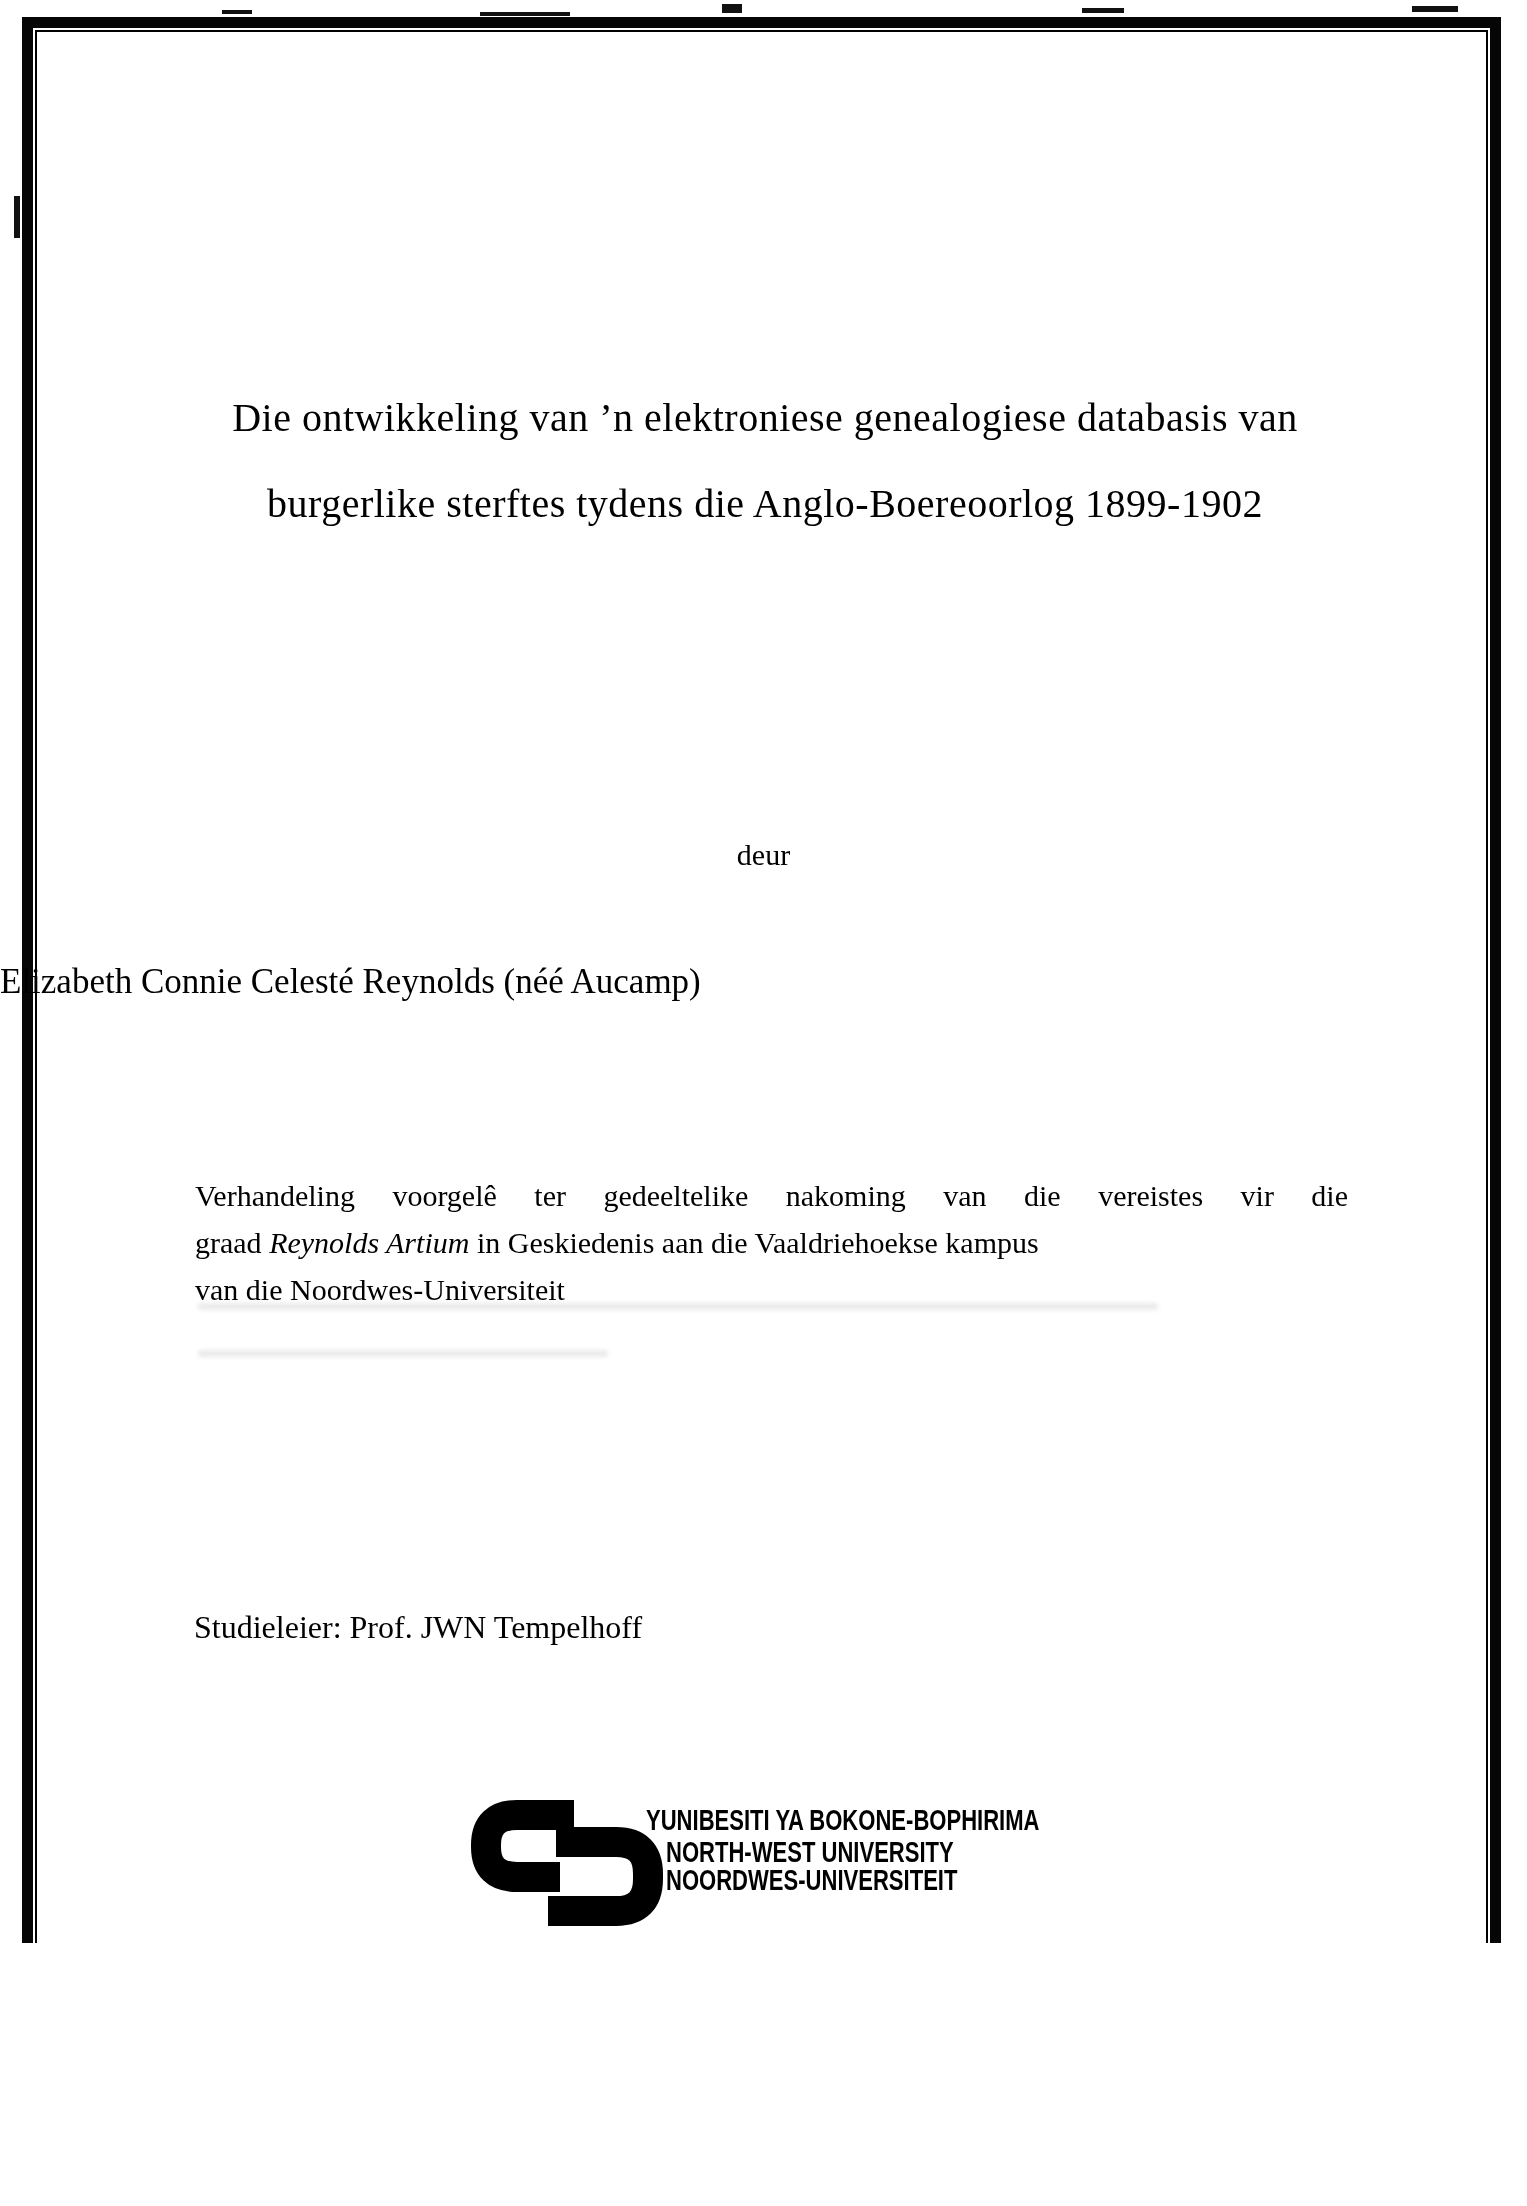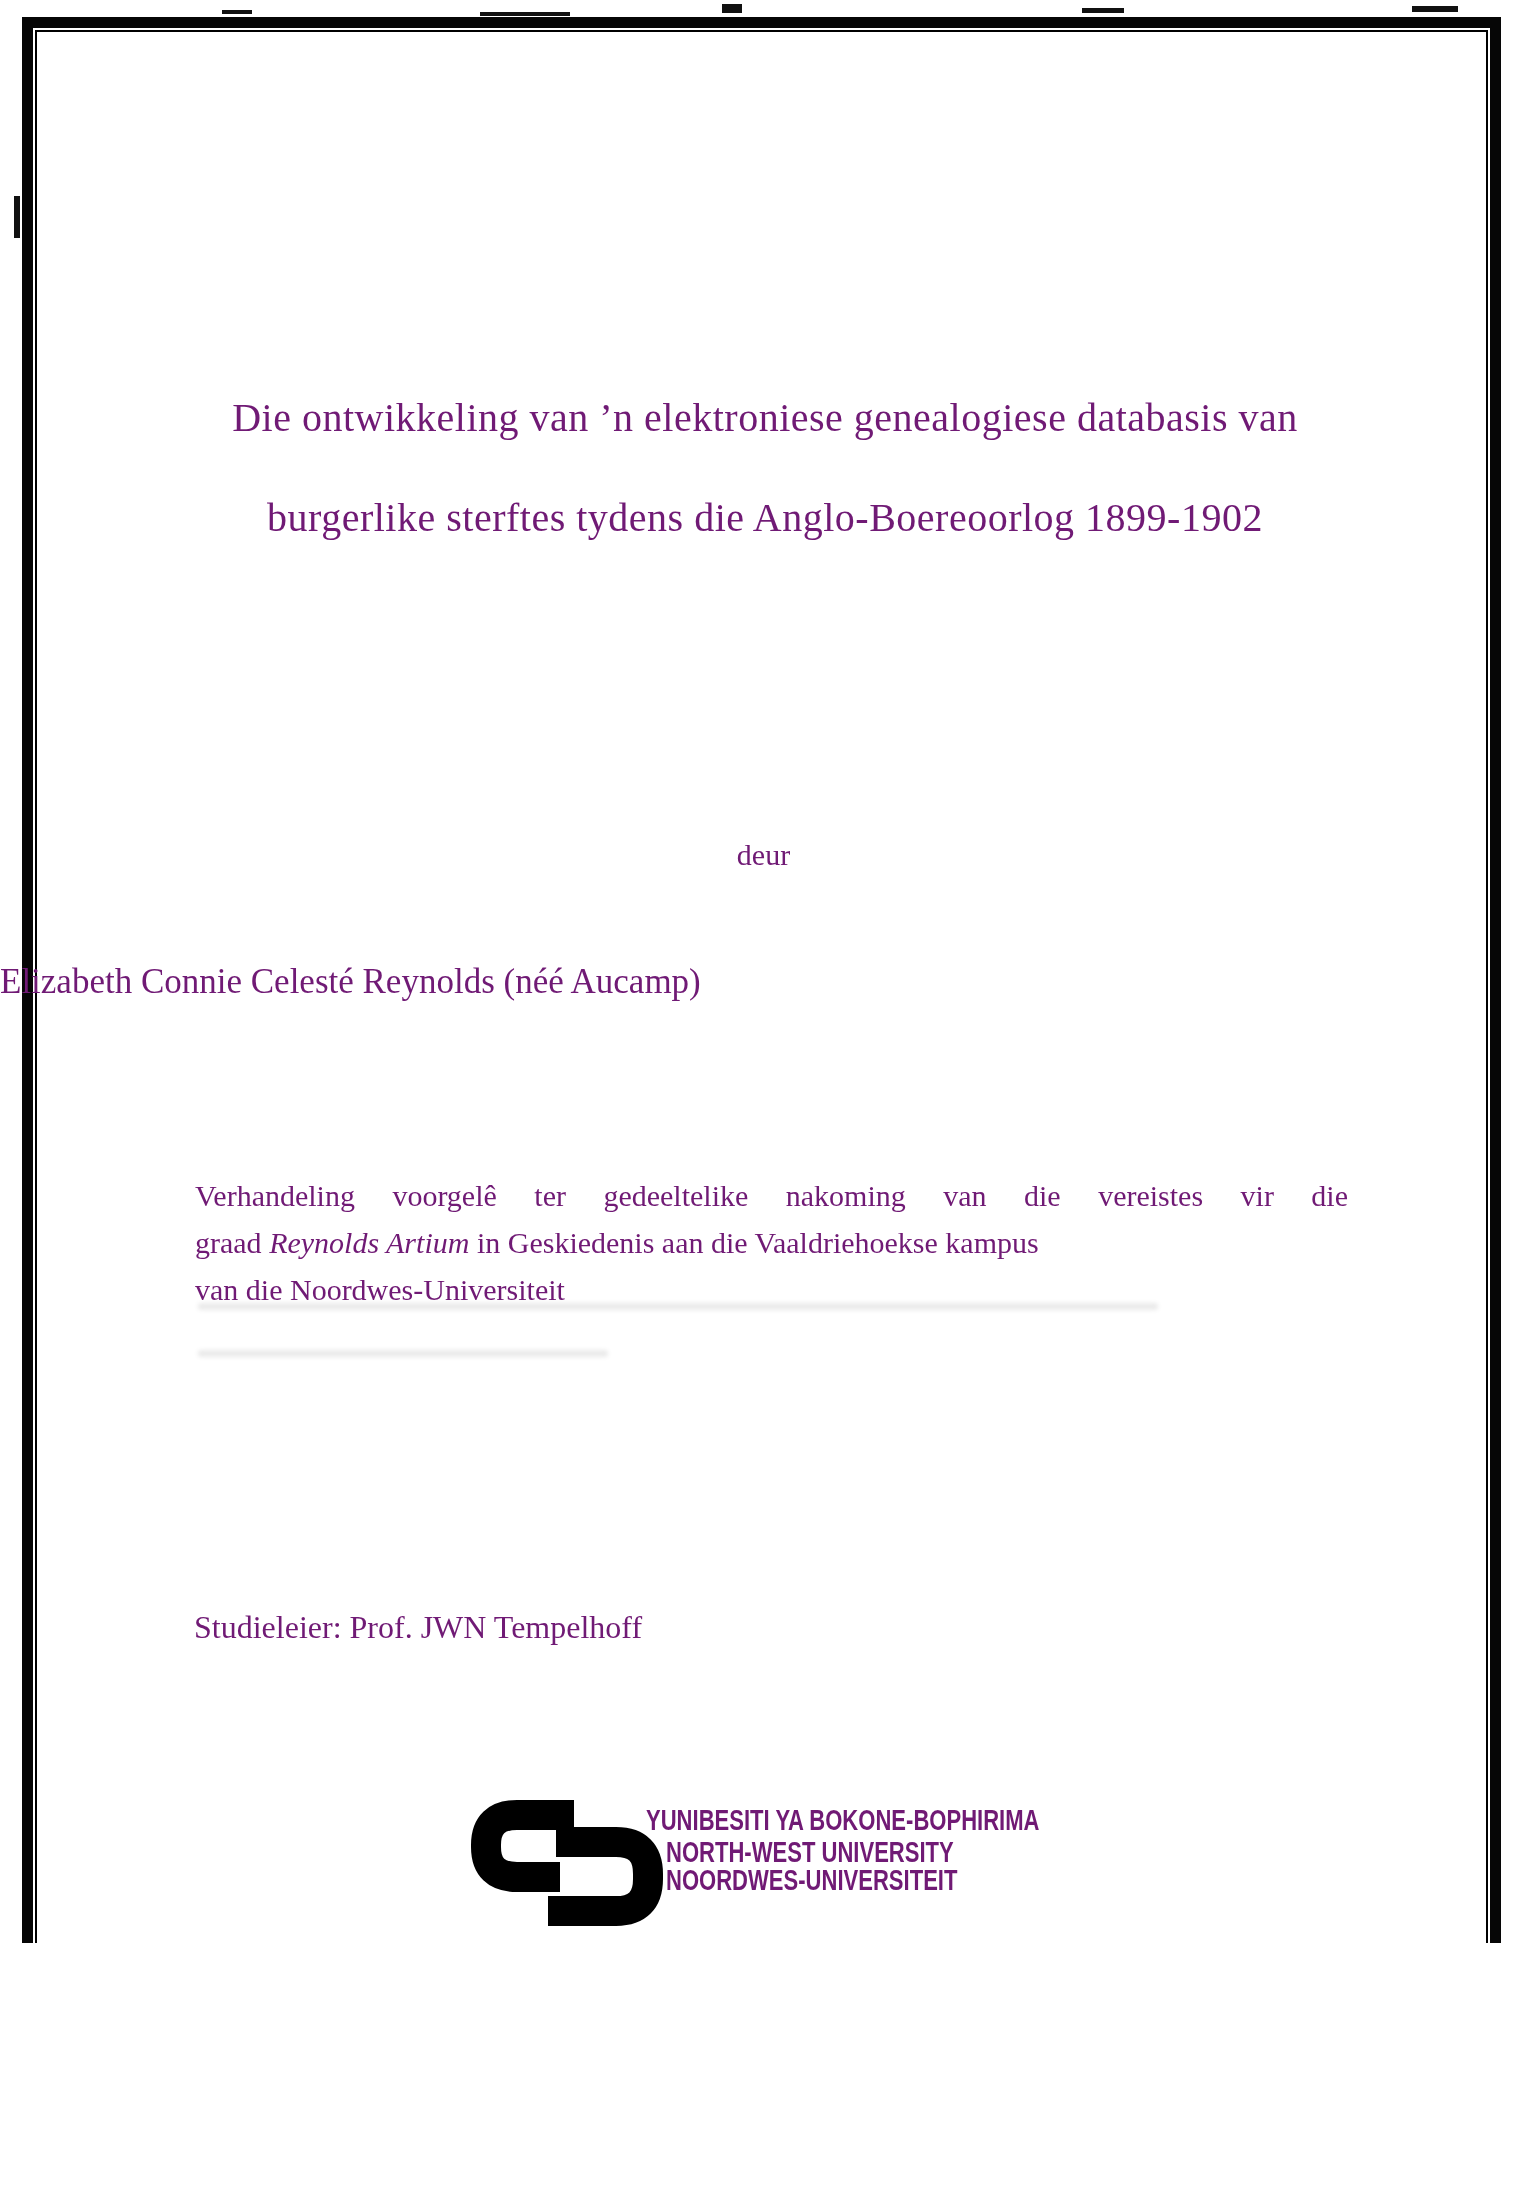--- a/index.html
+++ b/index.html
@@ -1,21 +1,21 @@
 <!DOCTYPE html>
 <html><head>
 <meta charset="utf-8">
 <style>
   html, body { margin: 0; padding: 0; background: #ffffff; }
   .scan-page {
     position: relative;
     width: 1527px;
     height: 1943px;
     background: #ffffff;
-    color: #701a75;
+    color: #000000;
     overflow: hidden;
     font-family: "Liberation Serif", "DejaVu Serif", serif;
   }
 
   
   .outer-frame {
     position: absolute; left: 22px; top: 17px;
     width: 1479px; height: 2169px;
     border: 11px solid #060606;
     box-sizing: border-box;
@@ -44,21 +44,21 @@
   }
   .ghost.g1 { left: 198px; top: 1303px; width: 960px; height: 7px; }
   .ghost.g2 { left: 198px; top: 1350px; width: 410px; height: 7px; }
 
   .title-line {
     position: absolute; left: 120px; width: 1290px;
     text-align: center; font-size: 40px; line-height: 1.2;
     letter-spacing: 0.5px; white-space: nowrap;
   }
   .title-line.t1 { top: 394px; }
-  .title-line.t2 { top: 494px; }
+  .title-line.t2 { top: 480px; }
 
   .byline {
     position: absolute; left: 0; width: 1527px; top: 838px;
     text-align: center; font-size: 30px;
   }
 
   .author-line {
     position: absolute; left: 0; width: 1527px; top: 962px;
     text-align: left; font-size: 35px; white-space: nowrap;
   }

